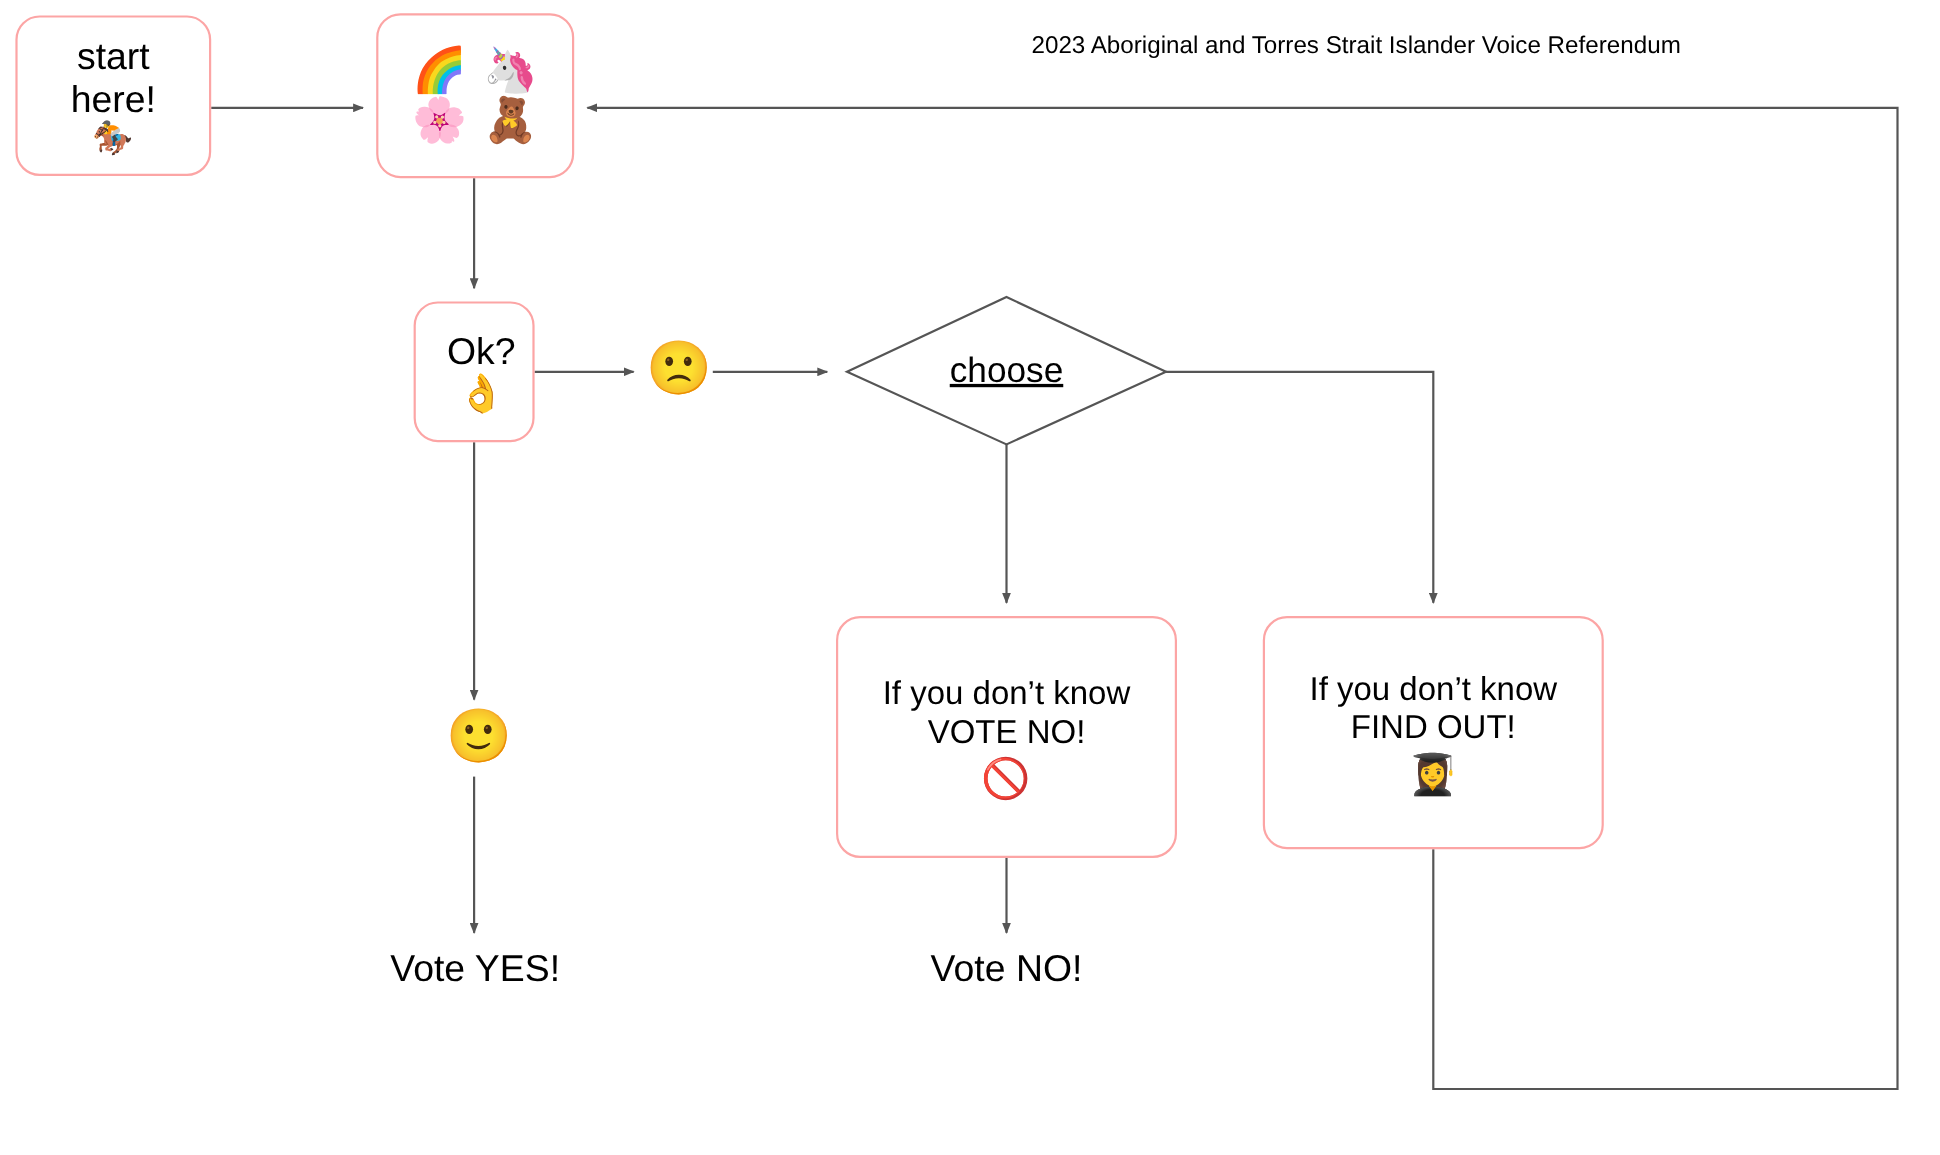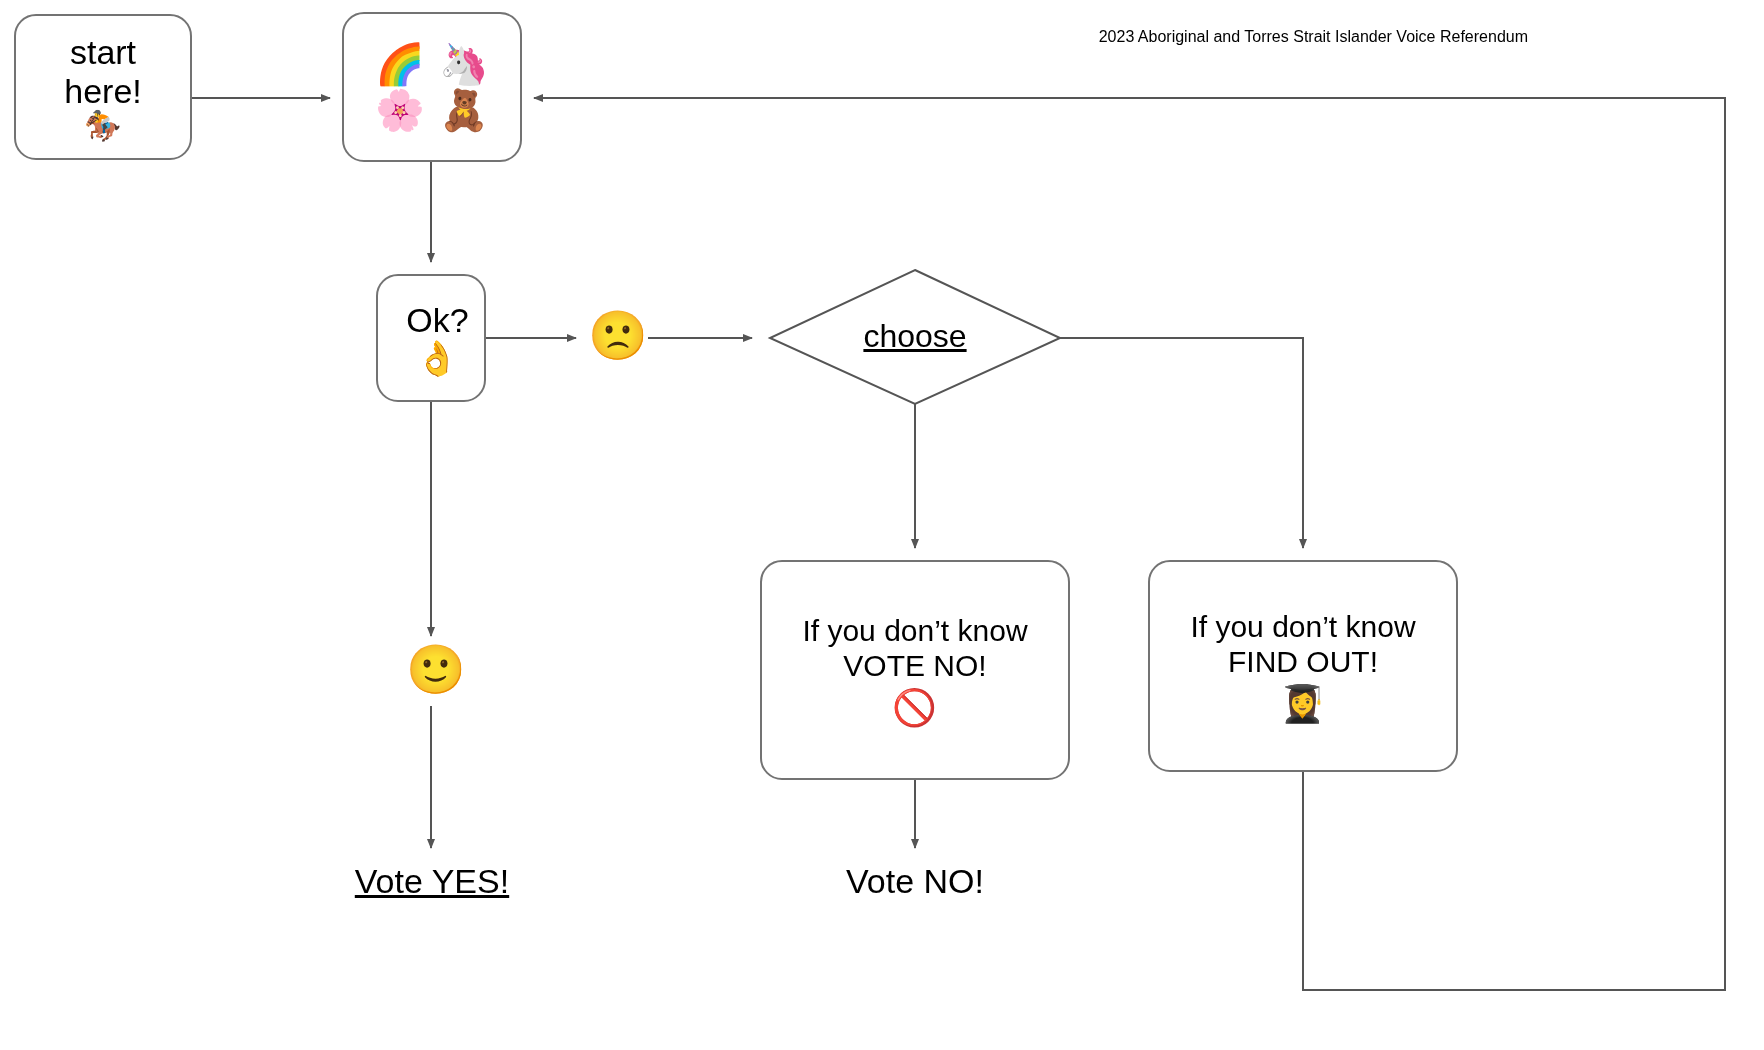--- a/index.html
+++ b/index.html
@@ -24,21 +24,21 @@
     left: 0;
     top: 0;
     width: 1764px;
     height: 1050px;
     pointer-events: none;
   }
   .node {
     position: absolute;
     box-sizing: border-box;
     background: #ffffff;
-    border: 2px solid #737373;
+    border: 2px solid #fca5a5;
     border-radius: 22px;
     display: flex;
     flex-direction: column;
     align-items: center;
     justify-content: center;
     text-align: center;
     line-height: 1.16;
   }
   .node-text {
     display: block;
@@ -81,26 +81,26 @@
     display: grid;
     grid-template-columns: repeat(2, auto);
     gap: 6px 14px;
     font-size: 40px;
     line-height: 1;
   }
 
   #emoji-frown  { left: 588px; top: 312px; font-size: 48px; width: 52px; }
   #emoji-smile  { left: 406px; top: 646px; font-size: 48px; width: 52px; }
 
-  #label-vote-yes { left: 300px; top: 862px; width: 264px; font-size: 34px; text-decoration: underline; }
+  #label-vote-yes { left: 300px; top: 862px; width: 264px; font-size: 34px; }
   #label-vote-no  { left: 786px; top: 862px; width: 258px; font-size: 34px; }
 
   #label-choose   { left: 790px; top: 318px; width: 250px; font-size: 32px; }
 
-  #doc-title { right: 236px; top: 28px; font-size: 16px; }
+  #doc-title { right: 236px; top: 28px; font-size: 22px; }
 </style>
 </head>
 <body>
 
 <div id="canvas">
 
   <svg class="edge-layer" viewBox="0 0 1764 1050" width="1764" height="1050">
     <defs>
       <marker id="arrow" markerWidth="10" markerHeight="8" refX="9" refY="4" orient="auto" markerUnits="userSpaceOnUse">
         <path d="M0,0 L10,4 L0,8 z" fill="#555555"></path>

